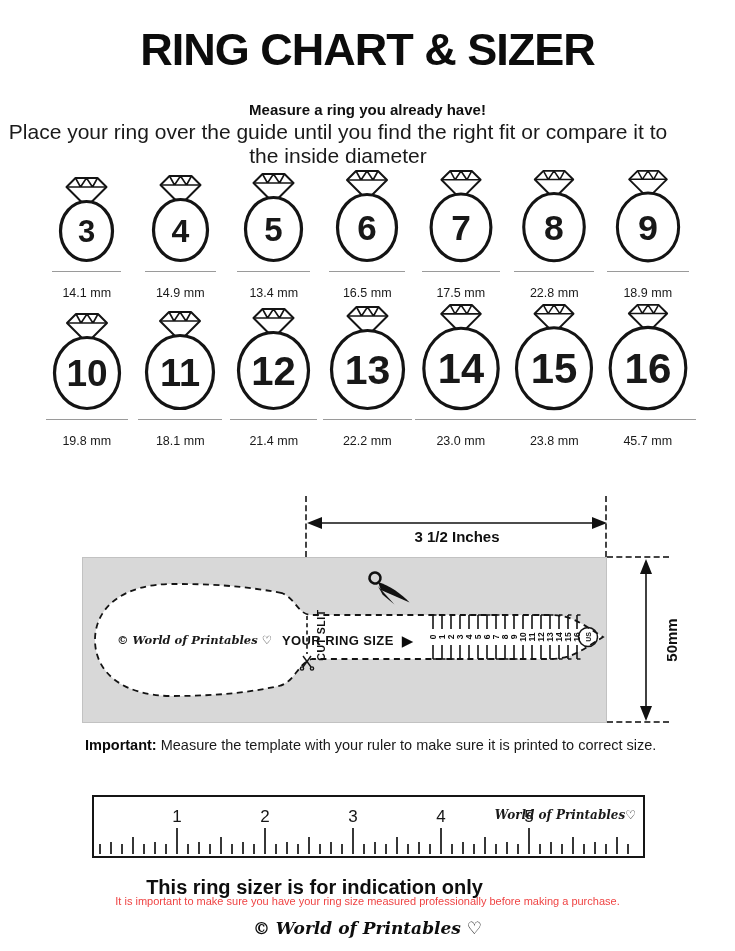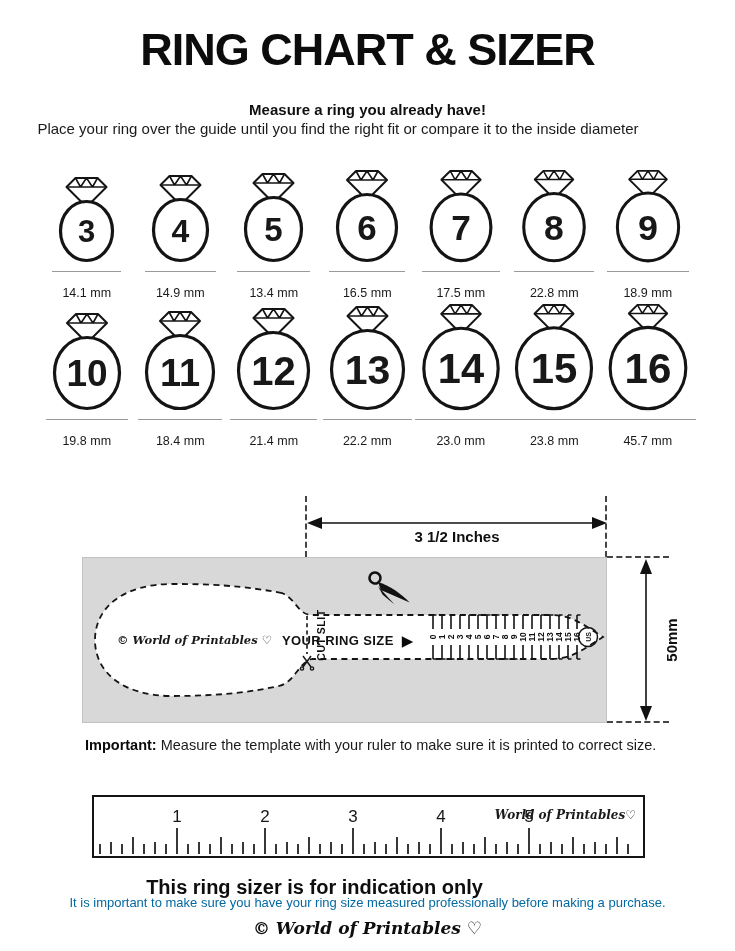--- a/index.html
+++ b/index.html
@@ -11,21 +11,21 @@
   .title{
     position:absolute; top:24px; left:0; width:735px; text-align:center;
     font-size:45px; font-weight:bold; letter-spacing:-1px; color:#0c0c0c;
   }
   .tagline{
     position:absolute; top:101px; left:0; width:735px; text-align:center;
     font-size:15px; font-weight:bold; color:#101010;
   }
   .instruction{
     position:absolute; top:120px; left:0; width:676px; text-align:center;
-    font-size:15px; color:#1a1a1a;
+    font-size:21px; color:#1a1a1a;
   }
   
   .ring-row{ position:absolute; left:40px; width:655px; display:flex; }
   .ring-row.r0{ top:168px; height:132px; }
   .ring-row.r1{ top:302px; height:146px; }
   .ring-item{
     width:93.5px; display:flex; flex-direction:column; align-items:center;
     justify-content:flex-end;
   }
   .ring-line{ height:1px; background:#9a9a9a; margin-top:5px; }
@@ -73,21 +73,21 @@
   .ruler-brand{
     position:absolute; right:7px; top:11px; font-size:12px; color:#1a1a1a; white-space:nowrap;
   }
   
   .foot-bold{
     position:absolute; top:876px; left:0; width:629px; text-align:center;
     font-size:20px; font-weight:bold; color:#0e0e0e;
   }
   .foot-text{
     position:absolute; top:895px; left:0; width:735px; text-align:center;
-    font-size:13px; color:#0369a1;
+    font-size:11px; color:#ef4444;
   }
   .foot-brand{
     position:absolute; top:918px; left:0; width:735px; text-align:center;
     font-size:17px; color:#0e0e0e;
   }
 </style>
 </head>
 <body>
 
 <div class="page">
@@ -198,21 +198,21 @@
       <div class="ring-item">
         <svg width="76" height="105" viewBox="0 0 76 105">
           <g transform="translate(17,2)" fill="#fff" stroke="#141414" stroke-width="2" stroke-linejoin="round">
             <path d="M10,1 L32,1 L41,10 L21,30 L1,10 Z"></path>
             <path d="M1,10 H41 M10,1 L15,10 L21,1 L27,10 L32,1" fill="none" stroke-width="1.6"></path>
           </g>
           <ellipse cx="38" cy="63" rx="33.5" ry="36.5" fill="#fff" stroke="#141414" stroke-width="3.2"></ellipse>
           <text x="38" y="76.68" text-anchor="middle" font-family="Liberation Sans, sans-serif" font-size="38" font-weight="bold" fill="#181818">11</text>
         </svg>
         <div class="ring-line" style="width: 84px;"></div>
-        <div class="ring-mm">18.4 mm</div>
+        <div class="ring-mm">18.1 mm</div>
       </div>
       <div class="ring-item">
         <svg width="79" height="108" viewBox="0 0 79 108">
           <g transform="translate(18.5,2)" fill="#fff" stroke="#141414" stroke-width="2" stroke-linejoin="round">
             <path d="M10,1 L32,1 L41,10 L21,30 L1,10 Z"></path>
             <path d="M1,10 H41 M10,1 L15,10 L21,1 L27,10 L32,1" fill="none" stroke-width="1.6"></path>
           </g>
           <ellipse cx="39.5" cy="64.5" rx="35" ry="38" fill="#fff" stroke="#141414" stroke-width="3.2"></ellipse>
           <text x="39.5" y="78.9" text-anchor="middle" font-family="Liberation Sans, sans-serif" font-size="40" font-weight="bold" fill="#181818">12</text>
         </svg>

